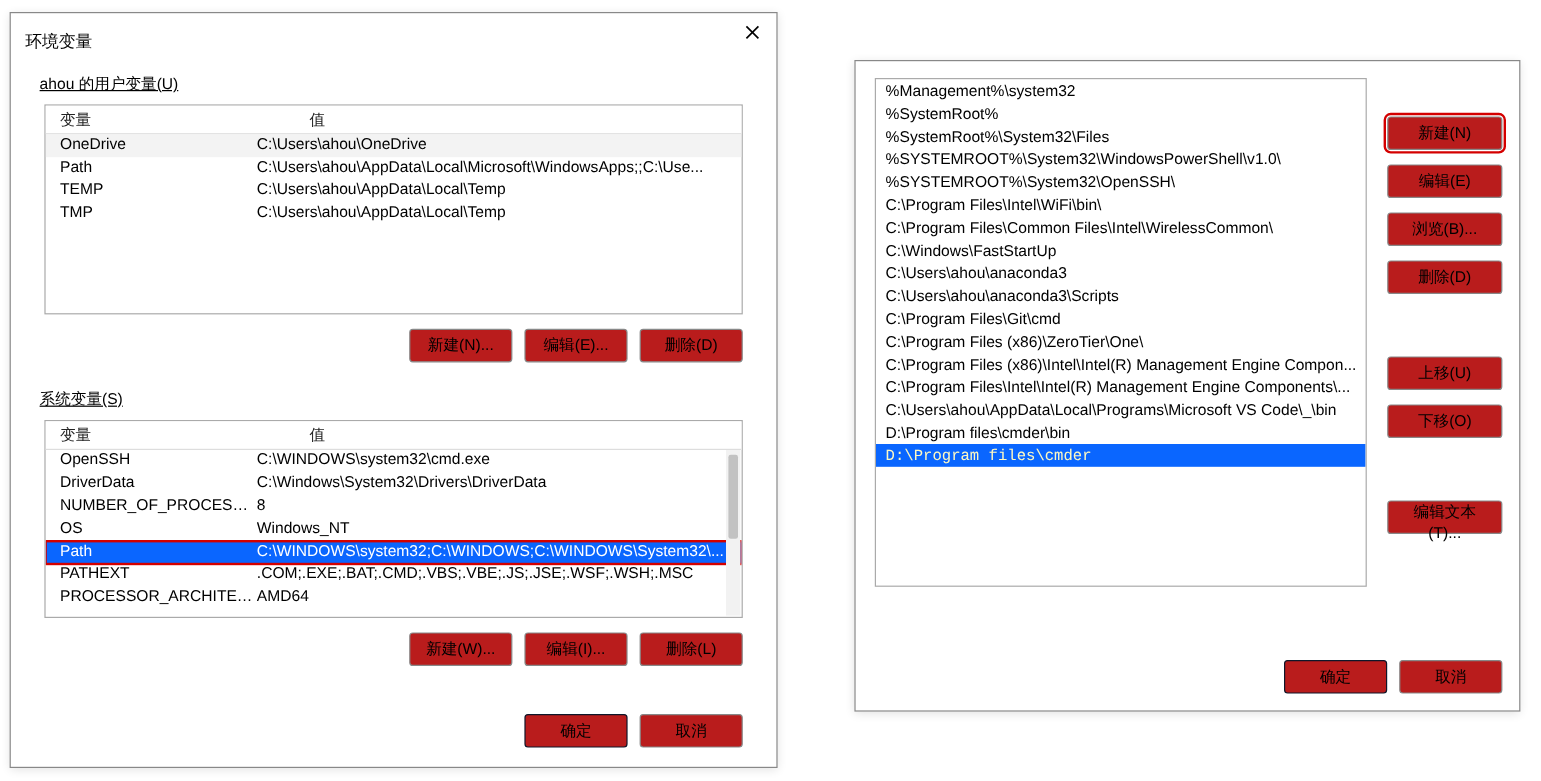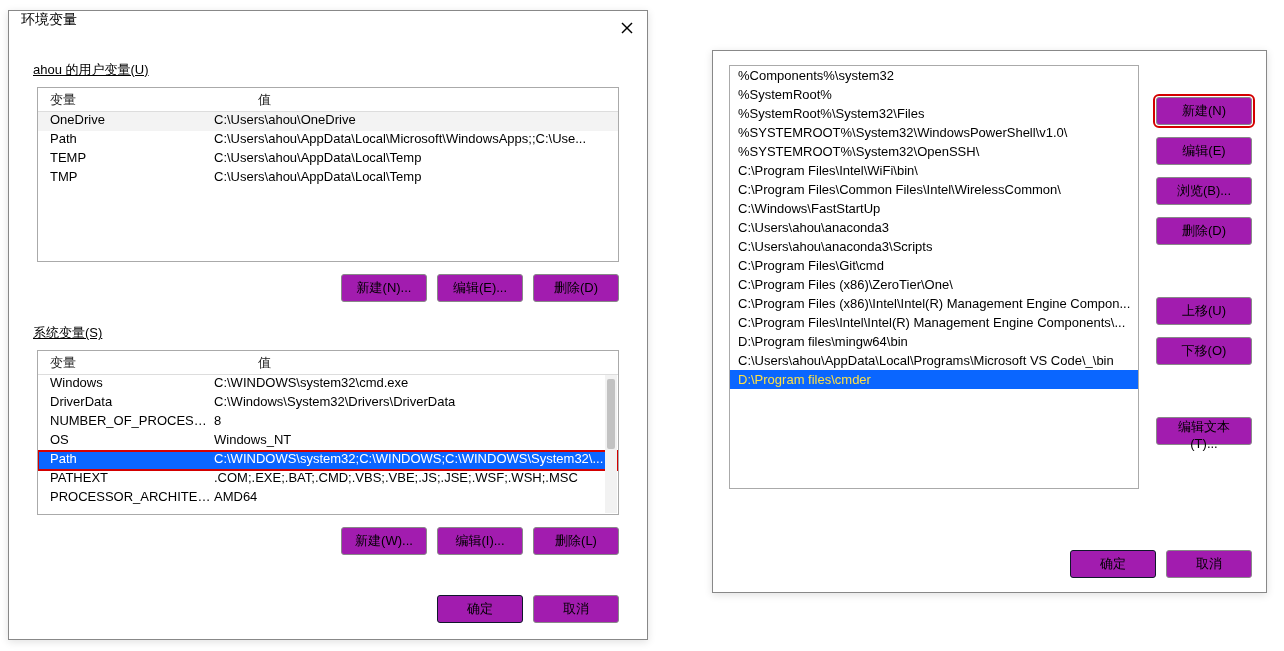--- a/index.html
+++ b/index.html
@@ -26,21 +26,21 @@
     height: 630px;
   }
   .dialog-right {
     left: 712px;
     top: 50px;
     width: 555px;
     height: 543px;
   }
   .titlebar {
     display: flex;
-    align-items: flex-start;
+    align-items: flex-end;
     height: 34px;
     padding: 0 0 0 12px;
     border-bottom: 1px solid rgba(0,0,0,0);
   }
   .titlebar .title {
     flex: 1;
     font-size: 14px;
   }
   .titlebar .close {
     width: 40px;
@@ -104,21 +104,21 @@
   .btn-row {
     display: flex;
     justify-content: flex-end;
     gap: 10px;
     margin: 12px 28px 0 28px;
   }
   .btn {
     min-width: 86px;
     height: 28px;
     border: 1px solid #888;
-    background: #a21caf;
+    background: #b91c1c;
     border-radius: 3px;
     cursor: pointer;
     font-size: 13px;
     padding: 0 12px;
   }
   .btn.primary {
     border: 1px solid #0f172a;
     color: #000;
   }
   .dialog-footer {
@@ -157,21 +157,22 @@
     padding-left: 8px;
     font-size: 13px;
     display:flex;
     align-items:center;
     white-space:nowrap;
     overflow:hidden;
     text-overflow:ellipsis;
   }
   .path-row.selected {
     background:#0a66ff;
-    color:#fde047;
+    color:#fef9c3;
+    font-family:Liberation Mono, monospace;
   }
   .side-buttons {
     position:absolute;
     right:14px;
     top:46px;
     display:flex;
     flex-direction:column;
     gap:12px;
   }
   .side-buttons .btn { width:96px; }
@@ -239,21 +240,21 @@
   </div>
 
   <div class="section-label" style="margin-top:22px;">系统变量(S)</div>
   <div class="listbox taller" style="position:relative;">
     <div class="listheader">
       <div class="hcol name">变量</div>
       <div class="hcol value">值</div>
     </div>
     <div class="rows" id="sys-rows">
         <div class="row">
-          <div class="c1">Windows</div>
+          <div class="c1">OpenSSH</div>
           <div class="c2">C:\WINDOWS\system32\cmd.exe</div>
         </div>
         <div class="row">
           <div class="c1">DriverData</div>
           <div class="c2">C:\Windows\System32\Drivers\DriverData</div>
         </div>
         <div class="row">
           <div class="c1">NUMBER_OF_PROCESSORS</div>
           <div class="c2">8</div>
         </div>
@@ -287,36 +288,36 @@
   <div class="dialog-footer">
     <button class="btn primary" style="width:86px;">确定</button>
     <button class="btn" style="width:86px;">取消</button>
   </div>
 </div>
 
 <div class="dialog dialog-right">
 
   <div class="r-body">
     <div class="path-list" id="path-rows">
-        <div class="path-row">%Components%\system32</div>
+        <div class="path-row">%Management%\system32</div>
         <div class="path-row">%SystemRoot%</div>
         <div class="path-row">%SystemRoot%\System32\Files</div>
         <div class="path-row">%SYSTEMROOT%\System32\WindowsPowerShell\v1.0\</div>
         <div class="path-row">%SYSTEMROOT%\System32\OpenSSH\</div>
         <div class="path-row">C:\Program Files\Intel\WiFi\bin\</div>
         <div class="path-row">C:\Program Files\Common Files\Intel\WirelessCommon\</div>
         <div class="path-row">C:\Windows\FastStartUp</div>
         <div class="path-row">C:\Users\ahou\anaconda3</div>
         <div class="path-row">C:\Users\ahou\anaconda3\Scripts</div>
         <div class="path-row">C:\Program Files\Git\cmd</div>
         <div class="path-row">C:\Program Files (x86)\ZeroTier\One\</div>
         <div class="path-row">C:\Program Files (x86)\Intel\Intel(R) Management Engine Compon...</div>
         <div class="path-row">C:\Program Files\Intel\Intel(R) Management Engine Components\...</div>
-        <div class="path-row">D:\Program files\mingw64\bin</div>
         <div class="path-row">C:\Users\ahou\AppData\Local\Programs\Microsoft VS Code\_\bin</div>
+        <div class="path-row">D:\Program files\cmder\bin</div>
         <div class="path-row selected">D:\Program files\cmder</div>
       </div>
 
     <div class="side-buttons">
       <button class="btn red-outline">新建(N)</button>
       <button class="btn">编辑(E)</button>
       <button class="btn">浏览(B)...</button>
       <button class="btn">删除(D)</button>
       <div class="gap"></div>
       <button class="btn">上移(U)</button>

